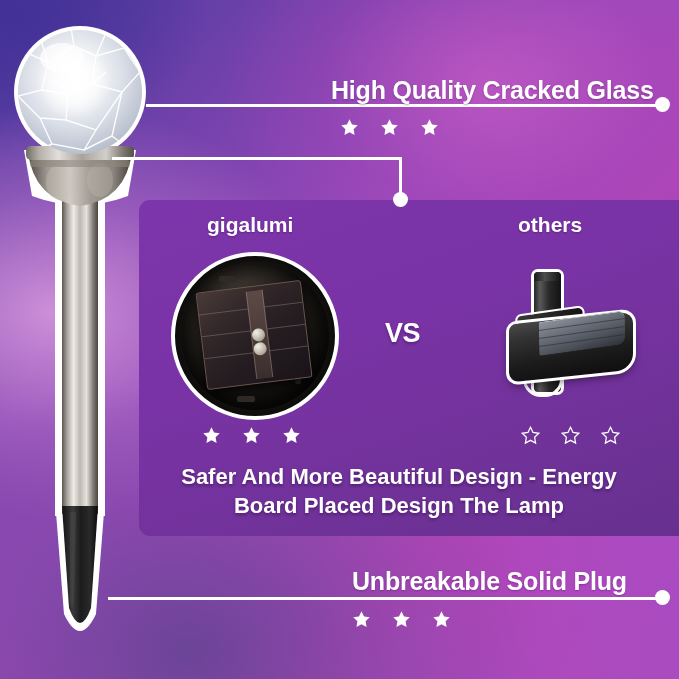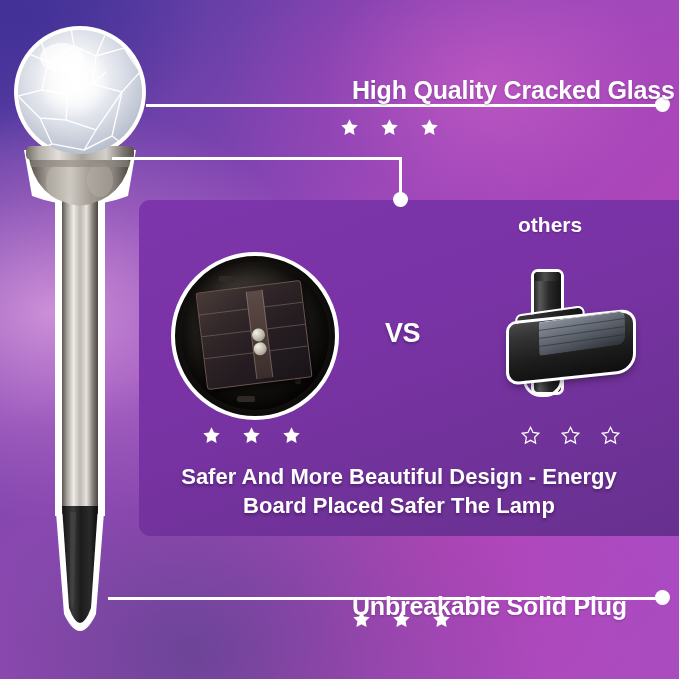--- a/index.html
+++ b/index.html
@@ -287,39 +287,40 @@
   <div class="conn conn-h" style="left:146px;top:104px;width:516px;"></div>
   <div class="dot" style="left:655px;top:97px;"></div>
 
   <div class="conn conn-h" style="left:112px;top:157px;width:290px;"></div>
   <div class="conn conn-v" style="left:399px;top:157px;height:42px;"></div>
   <div class="dot" style="left:393px;top:192px;"></div>
 
   <div class="conn conn-h" style="left:108px;top:597px;width:554px;"></div>
   <div class="dot" style="left:655px;top:590px;"></div>
 
-  <div class="headline" style="left:352px;top:76px;">High Quality Cracked Glass</div>
+  <div class="headline" style="left:331px;top:76px;">High Quality Cracked Glass</div>
   <div class="star-row" style="left:340px;top:118px;">
     <span class="star">
         <svg viewBox="0 0 24 24">
           <path d="M12 1.6l3.2 6.6 7.2 1-5.2 5.1 1.2 7.2-6.4-3.4-6.4 3.4 1.2-7.2L1.6 9.2l7.2-1z" fill="#ffffff"></path>
         </svg>
       </span>
     <span class="star">
         <svg viewBox="0 0 24 24">
           <path d="M12 1.6l3.2 6.6 7.2 1-5.2 5.1 1.2 7.2-6.4-3.4-6.4 3.4 1.2-7.2L1.6 9.2l7.2-1z" fill="#ffffff"></path>
         </svg>
       </span>
     <span class="star">
         <svg viewBox="0 0 24 24">
           <path d="M12 1.6l3.2 6.6 7.2 1-5.2 5.1 1.2 7.2-6.4-3.4-6.4 3.4 1.2-7.2L1.6 9.2l7.2-1z" fill="#ffffff"></path>
         </svg>
       </span>
   </div>
 
+  <div class="col-label" style="left:207px;top:213px;">gigalumi</div>
   <div class="col-label" style="left:518px;top:213px;">others</div>
 
   <div id="gigalumi-photo">
     <div class="rim"></div>
     <div class="notch" style="left:44px;top:20px;width:16px;height:6px;"></div>
     <div class="notch" style="left:120px;top:112px;width:6px;height:16px;"></div>
     <div class="notch" style="left:62px;top:140px;width:18px;height:6px;"></div>
     <div class="wire"></div>
     <div class="wire2"></div>
     <div class="screw" style="left:28px;top:54px;"></div>
@@ -381,24 +382,24 @@
       </span>
     <span class="star">
         <svg viewBox="0 0 24 24">
           <path d="M12 1.6l3.2 6.6 7.2 1-5.2 5.1 1.2 7.2-6.4-3.4-6.4 3.4 1.2-7.2L1.6 9.2l7.2-1z" fill="none" stroke="#ffffff" stroke-width="1.6"></path>
         </svg>
       </span>
   </div>
 
   <div id="panel-caption">
     <div>Safer And More Beautiful Design - Energy</div>
-    <div>Board Placed Safer The Lamp</div>
-  </div>
-
-  <div class="headline" style="left:352px;top:567px;margin-top:25px;">Unbreakable Solid Plug</div>
+    <div>Board Placed Design The Lamp</div>
+  </div>
+
+  <div class="headline" style="left:352px;top:567px;">Unbreakable Solid Plug</div>
   <div class="star-row" style="left:352px;top:610px;">
     <span class="star">
         <svg viewBox="0 0 24 24">
           <path d="M12 1.6l3.2 6.6 7.2 1-5.2 5.1 1.2 7.2-6.4-3.4-6.4 3.4 1.2-7.2L1.6 9.2l7.2-1z" fill="#ffffff"></path>
         </svg>
       </span>
     <span class="star">
         <svg viewBox="0 0 24 24">
           <path d="M12 1.6l3.2 6.6 7.2 1-5.2 5.1 1.2 7.2-6.4-3.4-6.4 3.4 1.2-7.2L1.6 9.2l7.2-1z" fill="#ffffff"></path>
         </svg>

